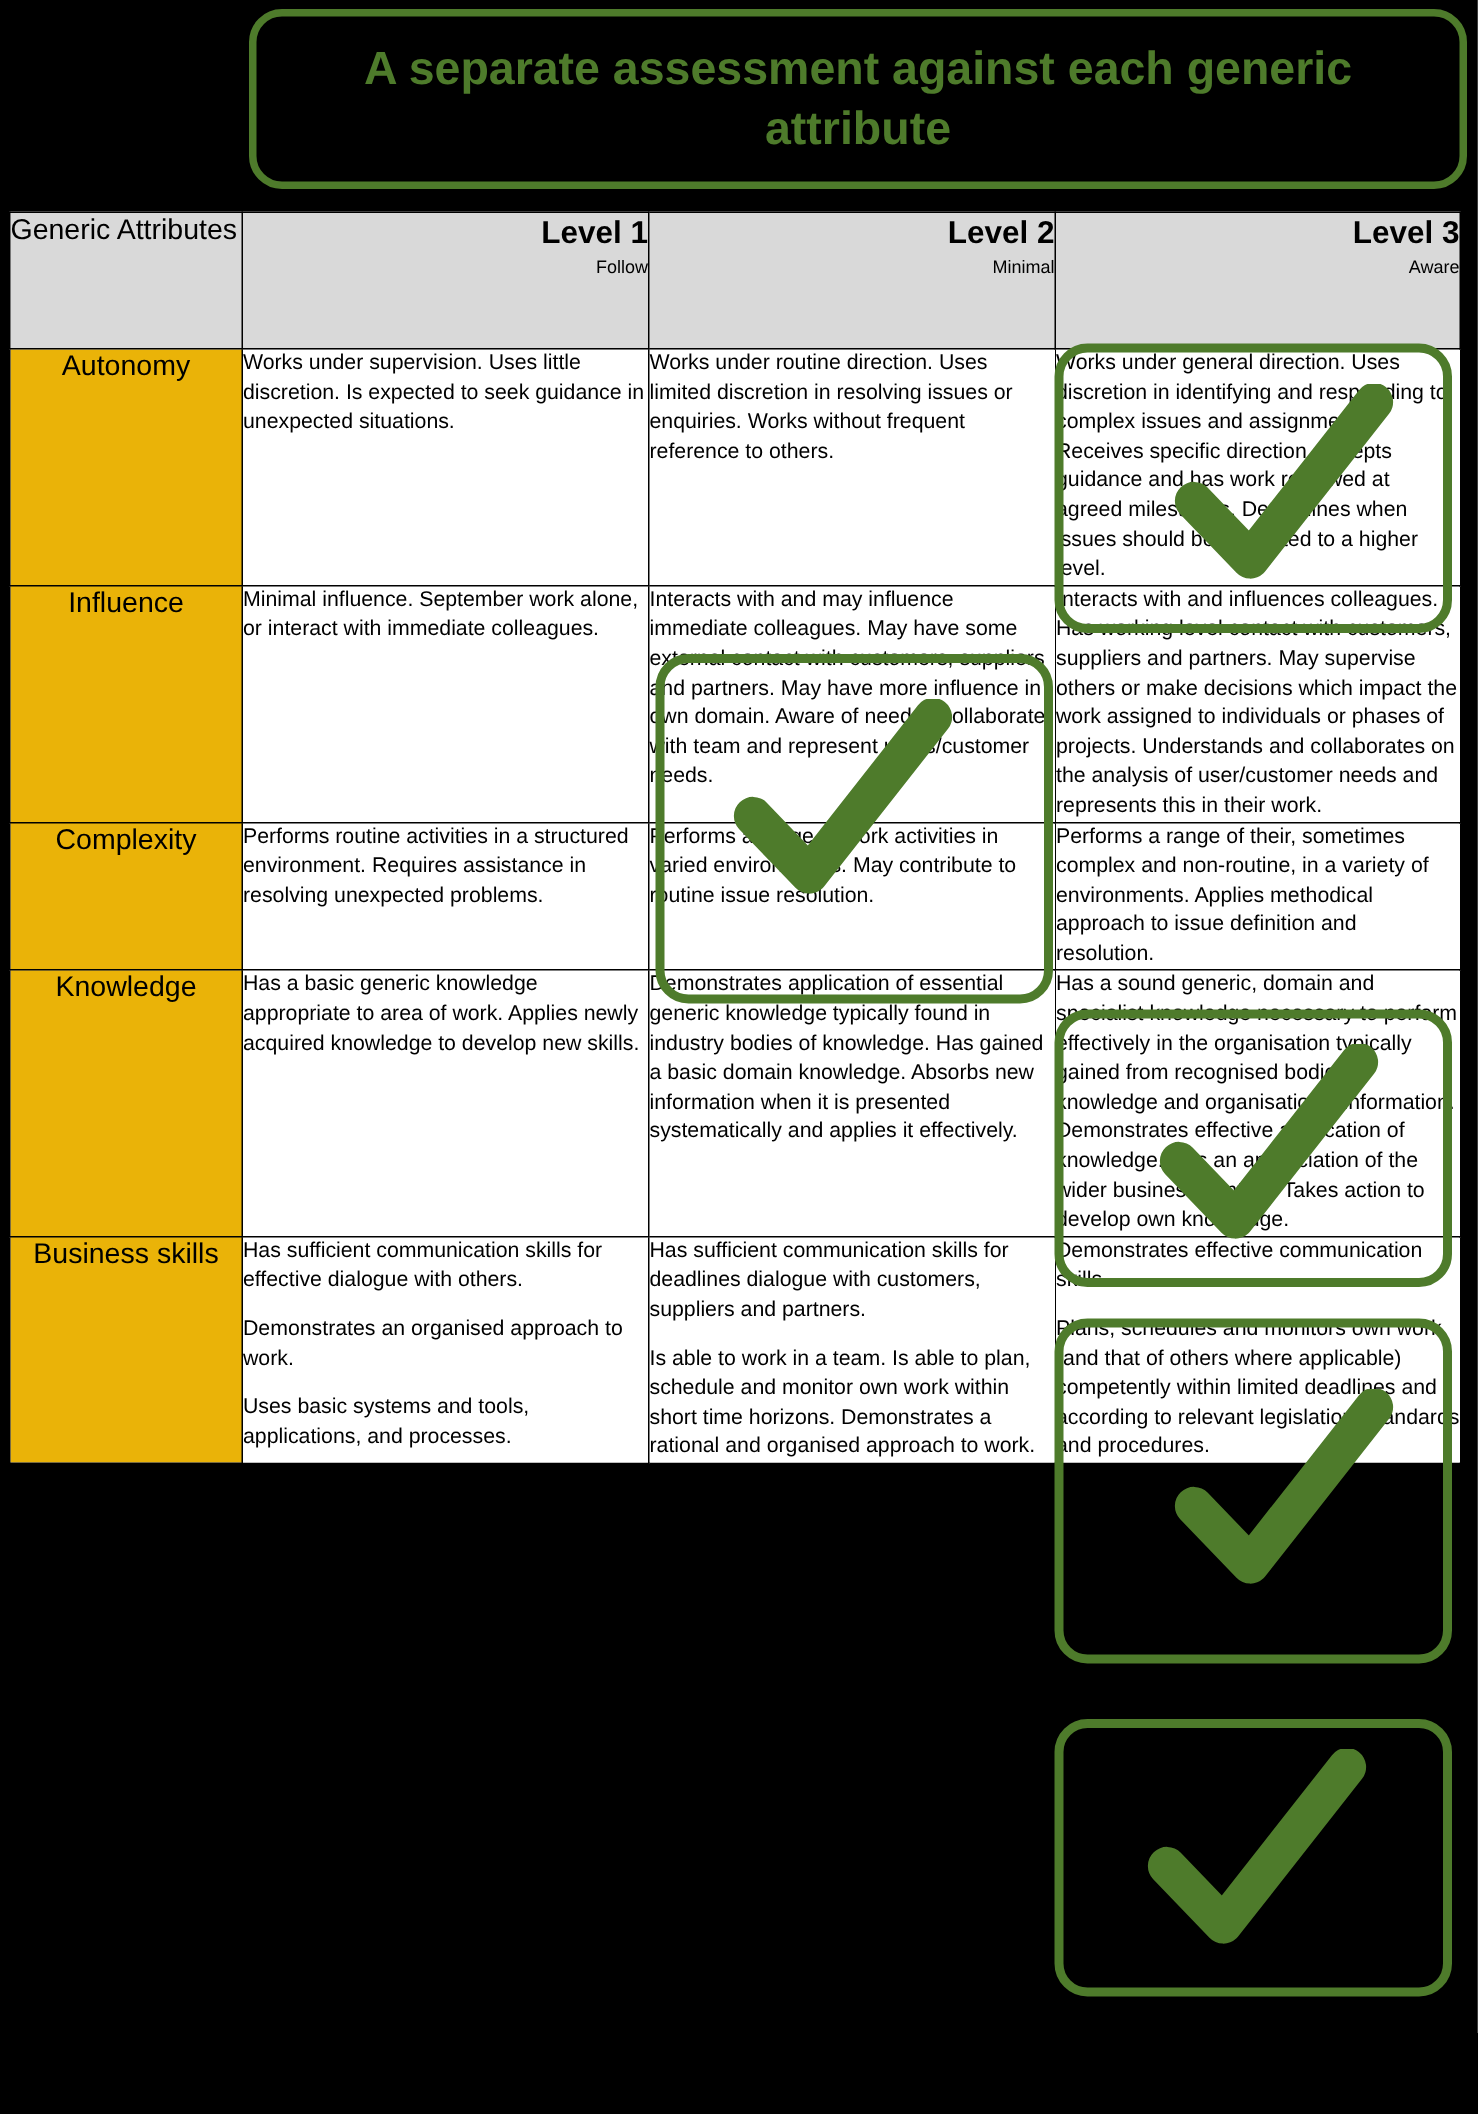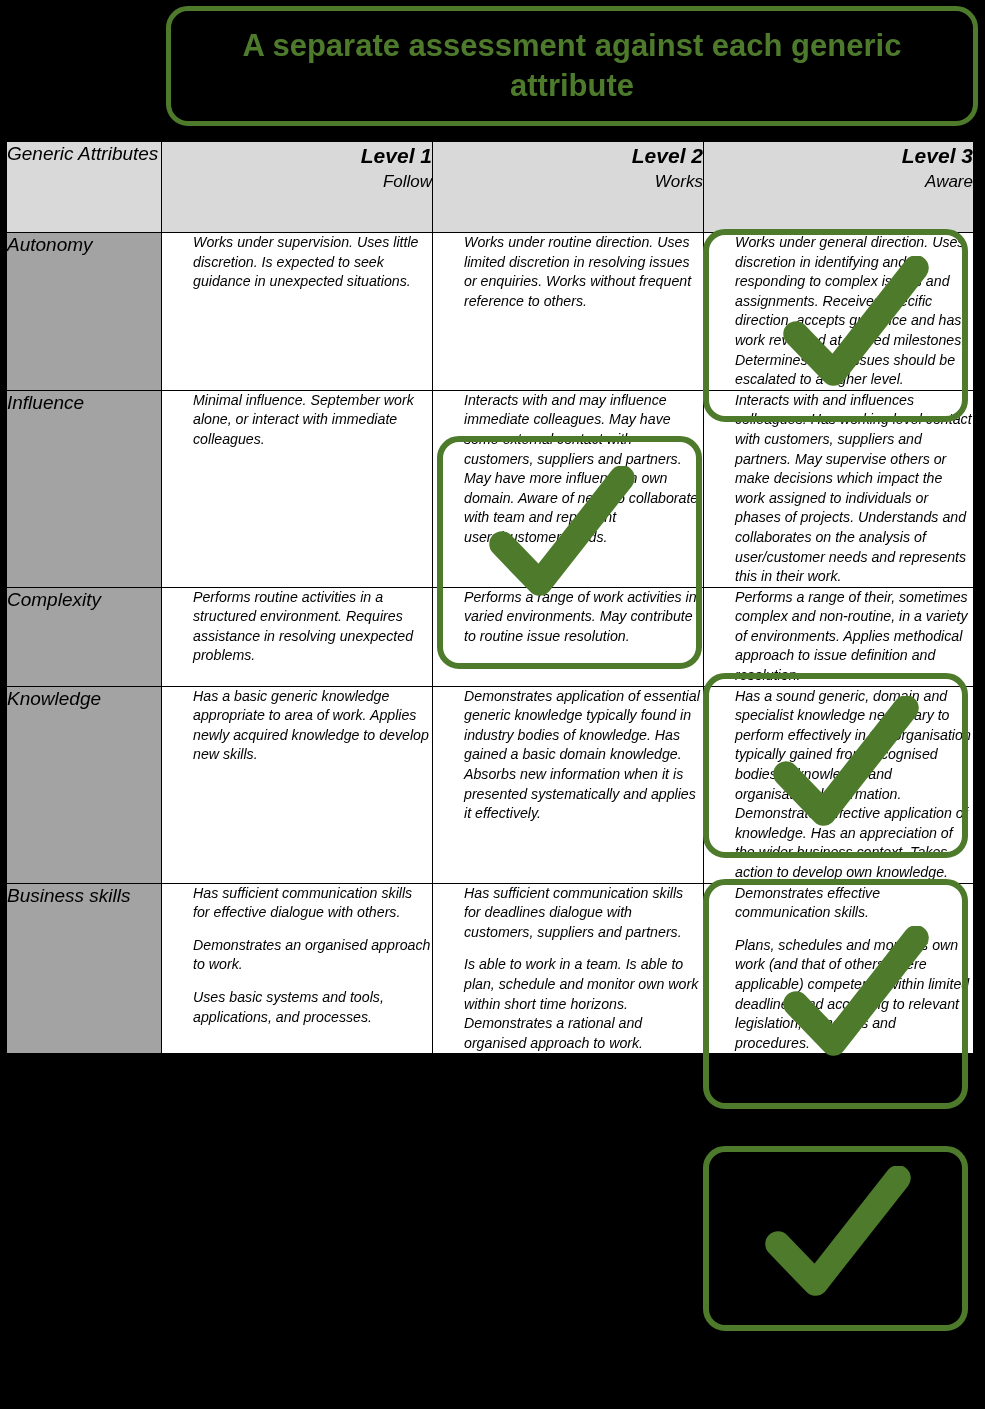--- a/index.html
+++ b/index.html
@@ -44,21 +44,20 @@
     position: absolute;
     left: 6px;
     top: 141px;
     width: 967px;
   }
   table.matrix {
     border-collapse: collapse;
     table-layout: fixed;
     width: 967px;
     background: #ffffff;
-    font-style: italic;
   }
   table.matrix td, table.matrix th {
     border: 1px solid #000000;
     vertical-align: top;
     padding: 0;
   }
   col.c-attr  { width: 155px; }
   col.c-l1    { width: 271px; }
   col.c-l2    { width: 271px; }
   col.c-l3    { width: 270px; }
@@ -77,41 +76,41 @@
     vertical-align: top;
   }
   .hdr-level {
     text-align: right;
     font-size: 21px;
     font-weight: bold;
     line-height: 1.3;
   }
   .hdr-level .sub {
     display: block;
-    font-size: 17px;
+    font-size: 12px;
     font-weight: normal;
     margin-top: 2px;
   }
 
   td.attr-cell {
-    background: #a3a3a3;
+    background: #eab308;
     font-size: 19px;
     line-height: 1.22;
     padding: 9px 6px 9px 8px;
+    text-align: center;
   }
   td.body-cell {
     font-size: 14.2px;
     line-height: 1.38;
     padding: 8px 7px 10px 8px;
     background: #ffffff;
     position: relative;
   }
   td.body-cell p {
     margin: 0 0 13px 0;
-    padding-left: 31px;
   }
   td.body-cell p:last-child { margin-bottom: 0; }
 
   
   .tick-box {
     position: absolute;
     border: 6px solid #4e7b2b;
     border-radius: 22px;
     box-sizing: border-box;
     pointer-events: none;
@@ -139,21 +138,21 @@
     </colgroup>
     <thead>
       <tr>
         <th class="hdr-attr">Generic Attributes</th>
         <th class="hdr-level">
           <span>Level 1</span>
           <span class="sub">Follow</span>
         </th>
         <th class="hdr-level">
           <span>Level 2</span>
-          <span class="sub">Works</span>
+          <span class="sub">Minimal</span>
         </th>
         <th class="hdr-level">
           <span>Level 3</span>
           <span class="sub">Aware</span>
         </th>
       </tr>
     </thead>
     <tbody>
 
       <tr>

